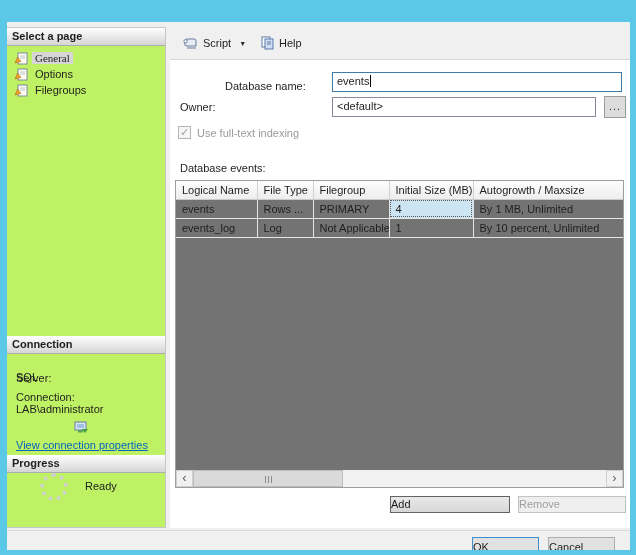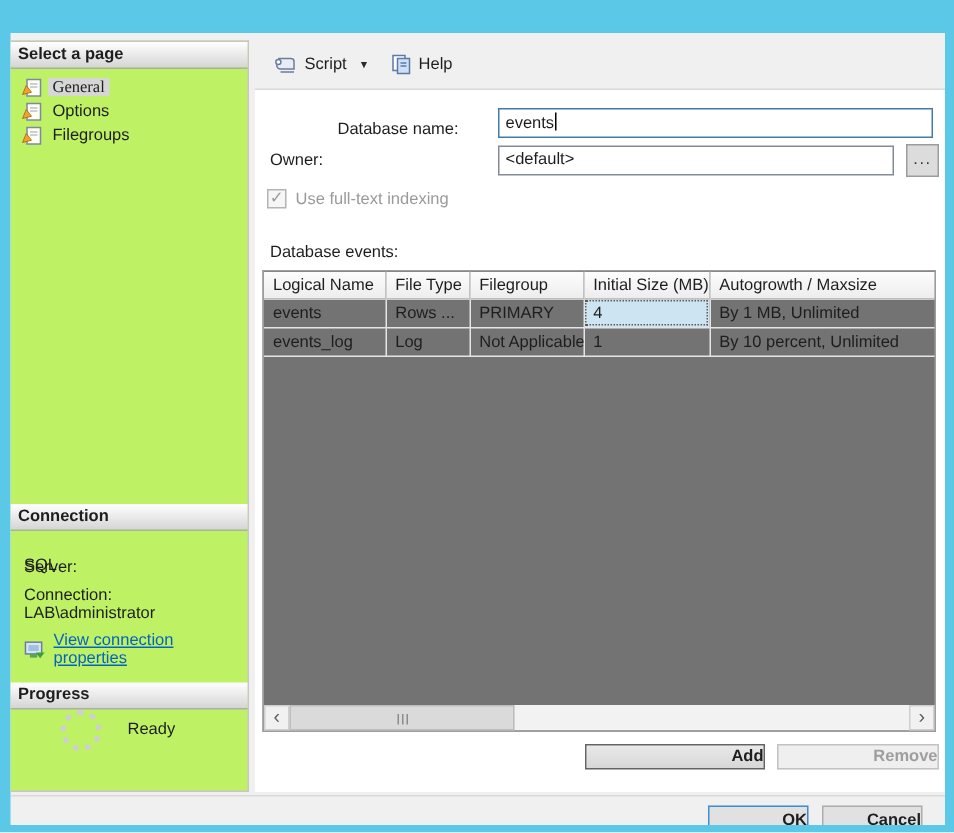--- a/index.html
+++ b/index.html
@@ -25,21 +25,21 @@
   
   .sidebar { position:absolute; left:0; top:5px; width:159px; height:501px; background:#bef264; border:1px solid #c6c6c6; border-left:none; }
   .sec-header { position:absolute; left:0; width:100%; height:18px; background:linear-gradient(#ffffff,#d5d5d5); border-bottom:1px solid #adadad; font-weight:bold; padding:2px 5px; }
   .hdr-pages { top:0; }
   .hdr-conn  { top:308px; }
   .hdr-prog  { top:427px; }
   .page-item { position:absolute; left:7px; height:16px; display:flex; align-items:center; gap:4px; cursor:default; }
   .page-item .plbl { padding:0 3px; }
   .page-item.selected .plbl { background:#d6d6d6; }
   .conn-line { position:absolute; left:9px; white-space:nowrap; }
-  .link-row { position:absolute; left:9px; top:393px; display:flex; align-items:center; gap:5px; }
+  .link-row { position:absolute; left:9px; top:393px; display:flex; align-items:center; gap:5px;flex-direction:column; }
   .link { color:#0563c1; text-decoration:underline; cursor:pointer; }
   .spinner { position:absolute; left:33px; top:445px; width:28px; height:28px; border:4px dotted #cfcfcf; border-radius:50%; }
   .ready { position:absolute; left:78px; top:452px; }
 
   
   .toolbar { position:absolute; left:163px; top:5px; width:460px; height:33px; display:flex; align-items:center; padding-left:8px; border-bottom:1px solid #d8d8d8; }
   .tbtn { display:flex; align-items:center; gap:5px; padding:3px 4px; cursor:default; }
   .dd-arrow { font-size:7px; color:#2a2a2a; margin:0 10px 0 4px; }
 
   
@@ -62,21 +62,21 @@
   .grid td { height:19px; border-right:1px solid #e5e5e5; border-bottom:1px solid #e5e5e5; padding:1px 6px; white-space:nowrap; overflow:hidden; }
   .grid th:last-child, .grid td:last-child { border-right:none; }
   .sel-cell { background:#cde4f3; outline:1px dotted #5a5a5a; outline-offset:-2px; }
   .hscroll { position:absolute; left:0; bottom:0; width:447px; height:17px; background:#f2f2f2; }
   .sb-arrow { position:absolute; top:0; width:17px; height:17px; background:#f1f1f1; border:1px solid #cfcfcf; color:#5f5f5f; text-align:center; line-height:14px; font-size:13px; cursor:default; }
   .sb-left { left:0; } .sb-right { right:0; }
   .sb-thumb { position:absolute; left:17px; top:0; width:150px; height:17px; background:#dadada; border:1px solid #bdbdbd; cursor:default; }
   .grip { position:absolute; left:50%; top:5px; width:1px; height:7px; background:#8b8b8b; box-shadow:-3px 0 #8b8b8b, 3px 0 #8b8b8b; }
 
   
-  .btn { text-align:right; cursor:default; background:#e1e1e1; border:1px solid #adadad;font-weight:bold; }
+  .btn { text-align:left; cursor:default; background:#e1e1e1; border:1px solid #adadad; }
   .btn-add { left:220px; top:436px; width:120px; height:17px; background:linear-gradient(#e9e9e9,#d7d7d7); border:1px solid #636363; line-height:15px; }
   .btn-remove { left:348px; top:436px; width:108px; height:17px; background:#efefef; border:1px solid #c2c2c2; color:#9e9e9e; line-height:15px; }
   .footer-line { position:absolute; left:0; top:508px; width:623px; border-top:1px solid #d9d9d9; }
   .btn-ok { position:absolute; left:465px; top:515px; width:67px; height:20px; border:1px solid #3d8fd1; line-height:18px; }
   .btn-cancel { position:absolute; left:541px; top:515px; width:67px; height:20px; line-height:18px; }
 </style>
 </head>
 <body>
 
 <div id="win">

